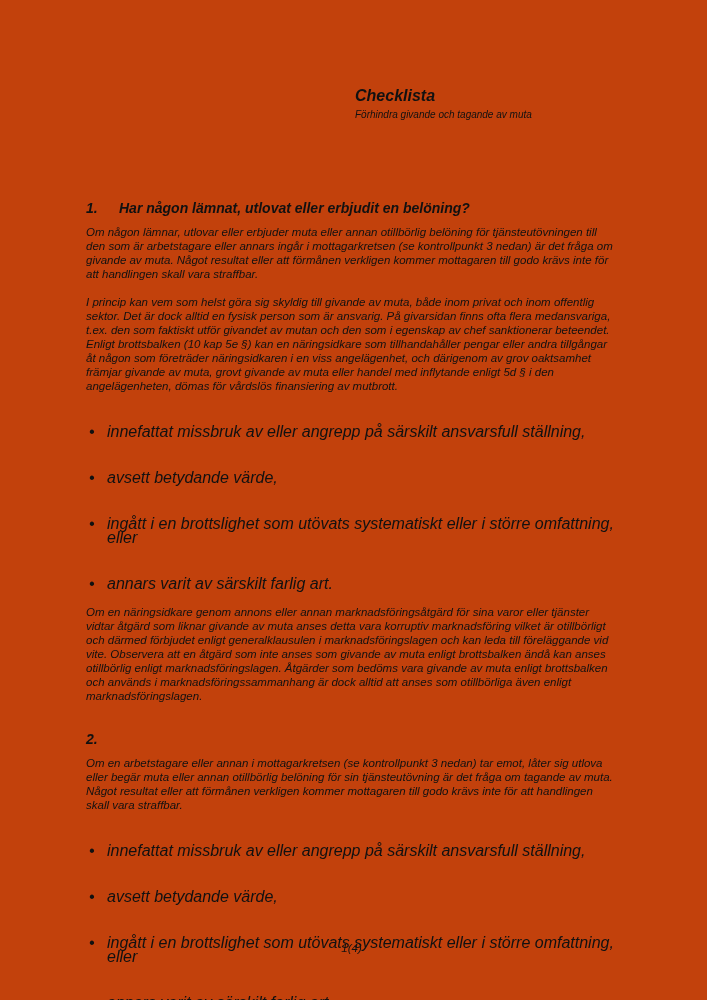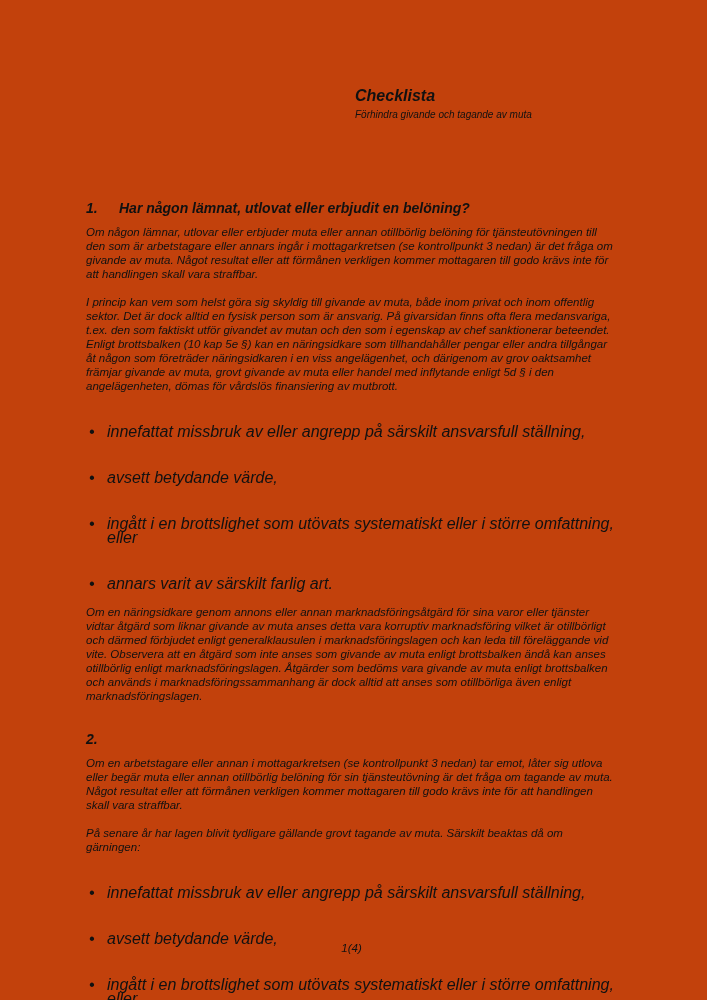--- a/index.html
+++ b/index.html
@@ -121,21 +121,20 @@
         <span class="bullet-marker"></span>
         <span>annars varit av särskilt farlig art.</span>
       </li>
     </ul>
     <p>Om en näringsidkare genom annons eller annan marknadsföringsåtgärd för sina varor eller tjänster vidtar åtgärd som liknar givande av muta anses detta vara korruptiv marknadsföring vilket är otillbörligt och därmed förbjudet enligt generalklausulen i marknadsföringslagen och kan leda till föreläggande vid vite. Observera att en åtgärd som inte anses som givande av muta enligt brottsbalken ändå kan anses otillbörlig enligt marknadsföringslagen. Åtgärder som bedöms vara givande av muta enligt brottsbalken och används i marknadsföringssammanhang är dock alltid att anses som otillbörliga även enligt marknadsföringslagen.</p>
 
     <div class="sec-heading spaced">
       <span class="sec-num">2.</span>
     </div>
     <p>Om en arbetstagare eller annan i mottagarkretsen (se kontrollpunkt 3 nedan) tar emot, låter sig utlova eller begär muta eller annan otillbörlig belöning för sin tjänsteutövning är det fråga om tagande av muta. Något resultat eller att förmånen verkligen kommer mottagaren till godo krävs inte för att handlingen skall vara straffbar.</p>
-    <p>På senare år har lagen blivit tydligare gällande grovt tagande av muta. Särskilt beaktas då om gärningen:</p>
     <ul class="bullets">
       <li>
         <span class="bullet-marker"></span>
         <span>innefattat missbruk av eller angrepp på särskilt ansvarsfull ställning,</span>
       </li>
       <li>
         <span class="bullet-marker"></span>
         <span>avsett betydande värde,</span>
       </li>
       <li>

